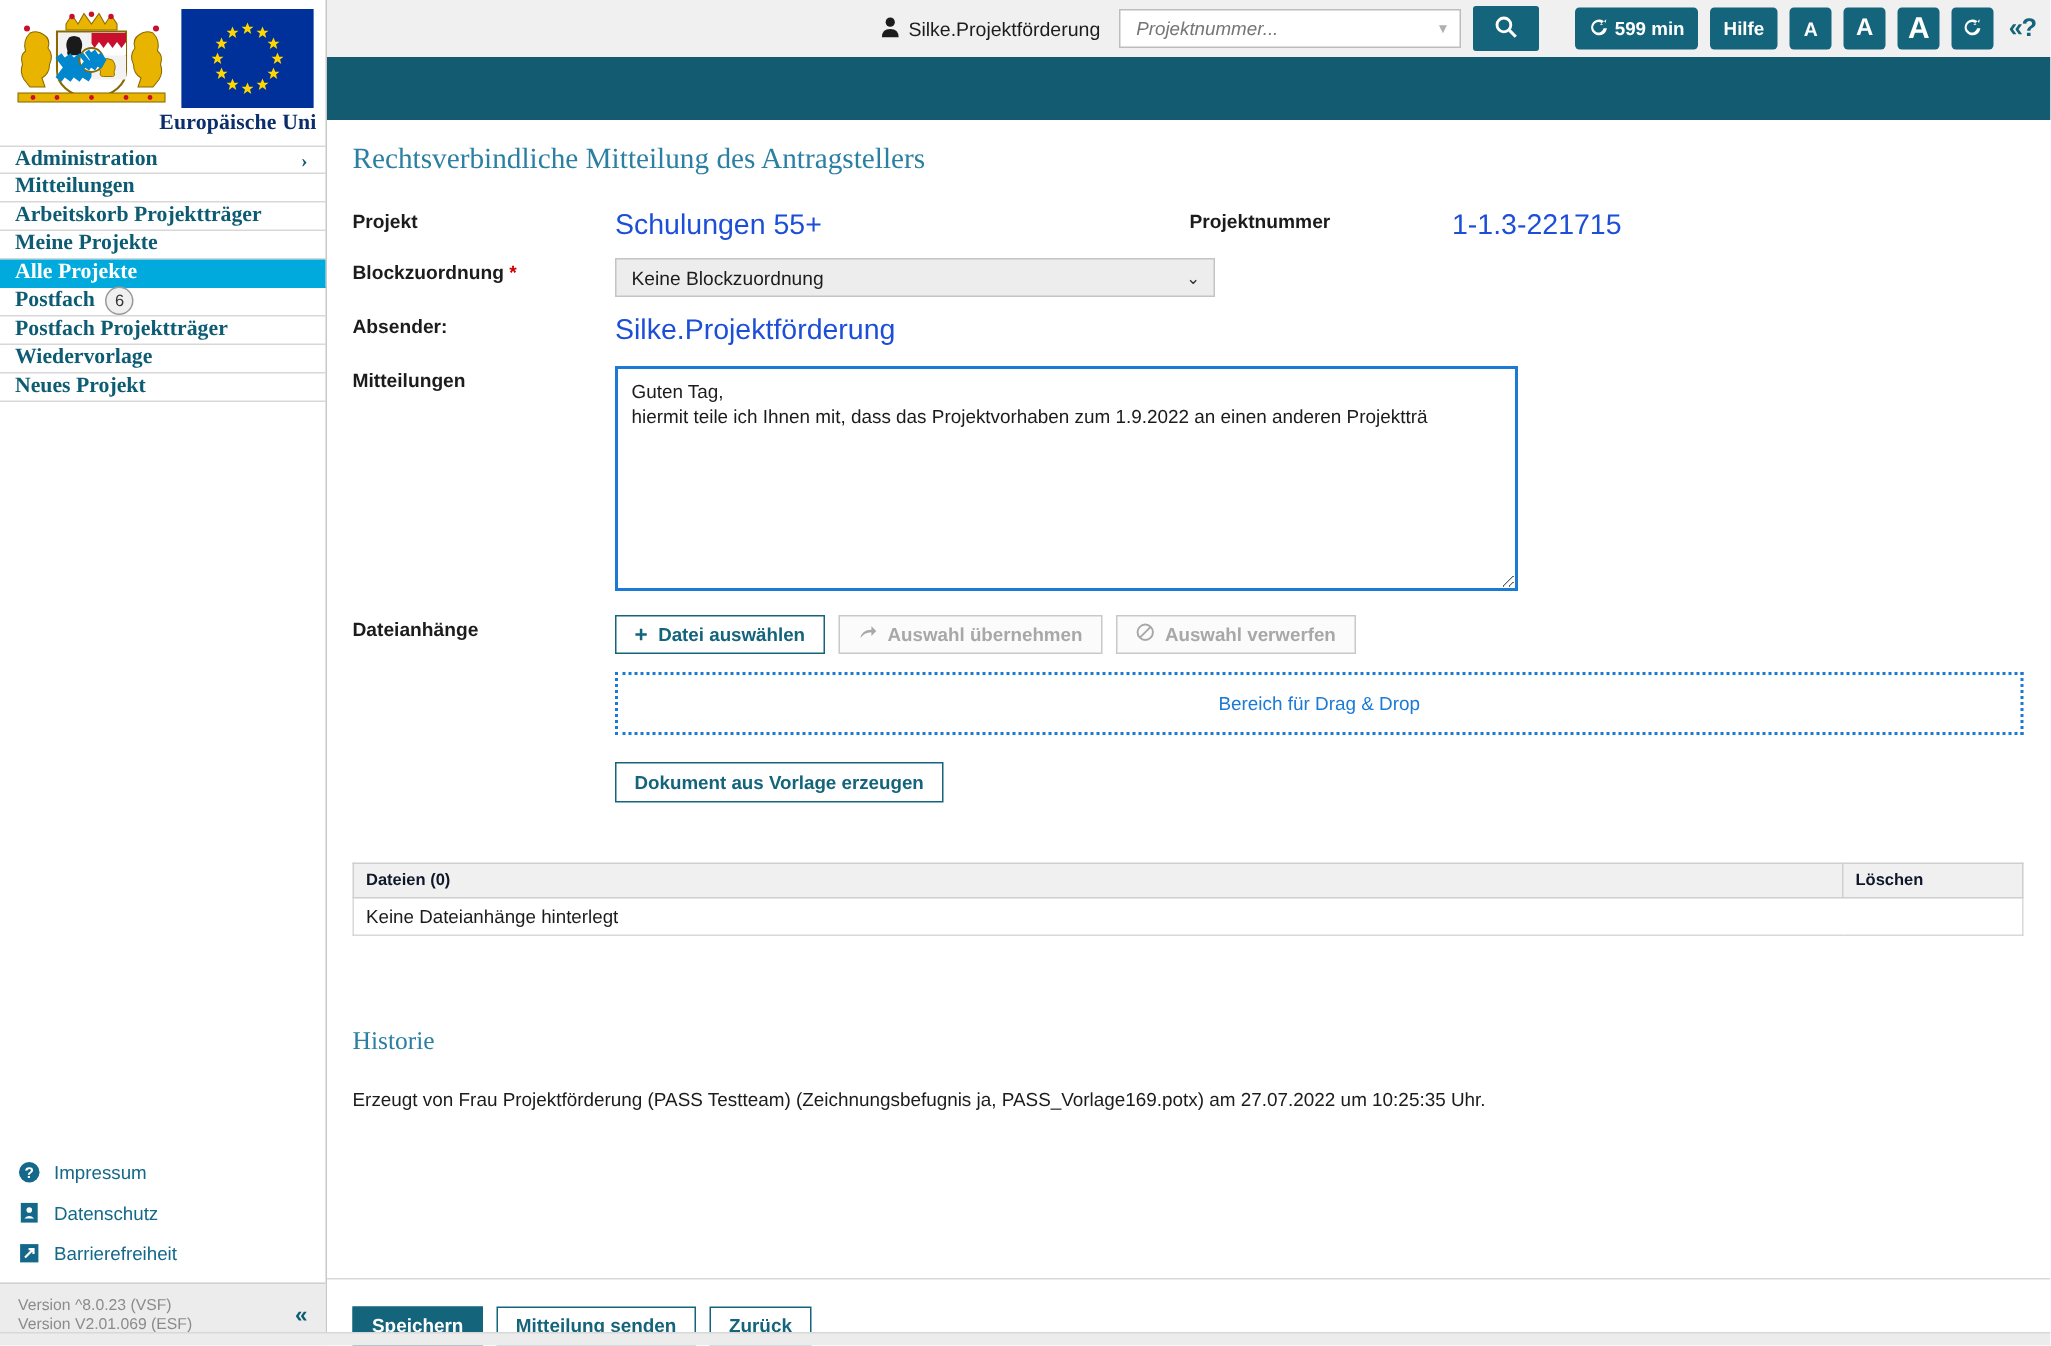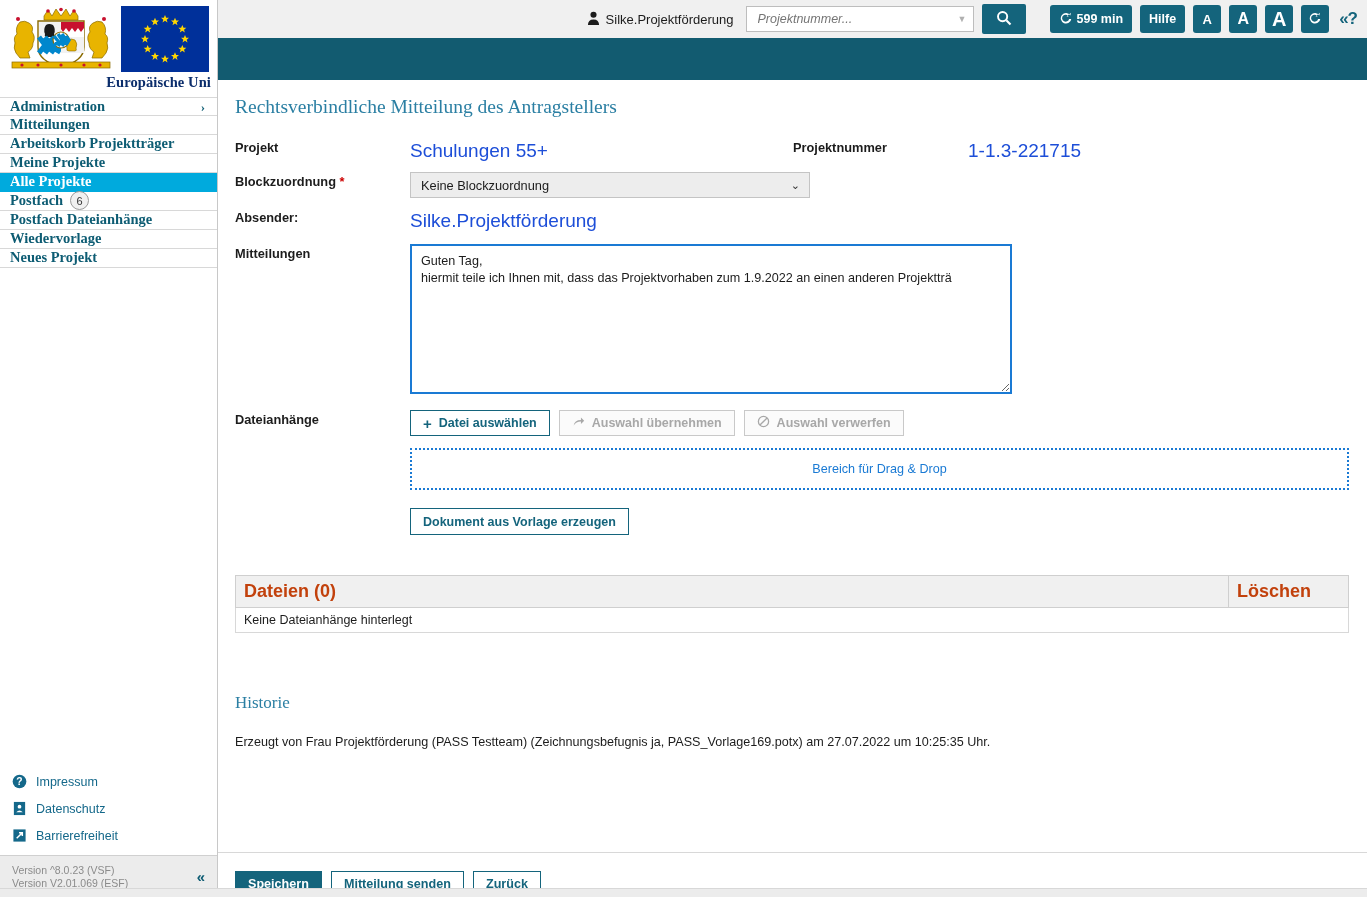--- a/index.html
+++ b/index.html
@@ -253,23 +253,23 @@
 
   table.files {
     width: 100%;
     border-collapse: collapse;
     margin-top: 0;
   }
   table.files th {
     background: #f0f0f0;
     border: 1px solid #cfcfcf;
     text-align: left;
-    font-size: 18px;
+    font-size: 11px;
     font-weight: bold;
-    color: #c2410c;
+    color: #0f172a;
     padding: 5px 8px;
   }
   table.files th.right { }
   table.files td {
     border: 1px solid #d8d8d8;
     border-top: 0;
     font-size: 12.5px;
     color: #1c1c1c;
     padding: 5px 8px;
     background: #ffffff;
@@ -428,21 +428,21 @@
       <span>Meine Projekte</span>
     </li>
     <li class="active">
       <span>Alle Projekte</span>
     </li>
     <li>
       <span>Postfach</span>
       <span class="badge">6</span>
     </li>
     <li>
-      <span>Postfach Dateianhänge</span>
+      <span>Postfach Projektträger</span>
     </li>
     <li>
       <span>Wiedervorlage</span>
     </li>
     <li>
       <span>Neues Projekt</span>
     </li>
   </ul>
 
   <div class="side-links">

